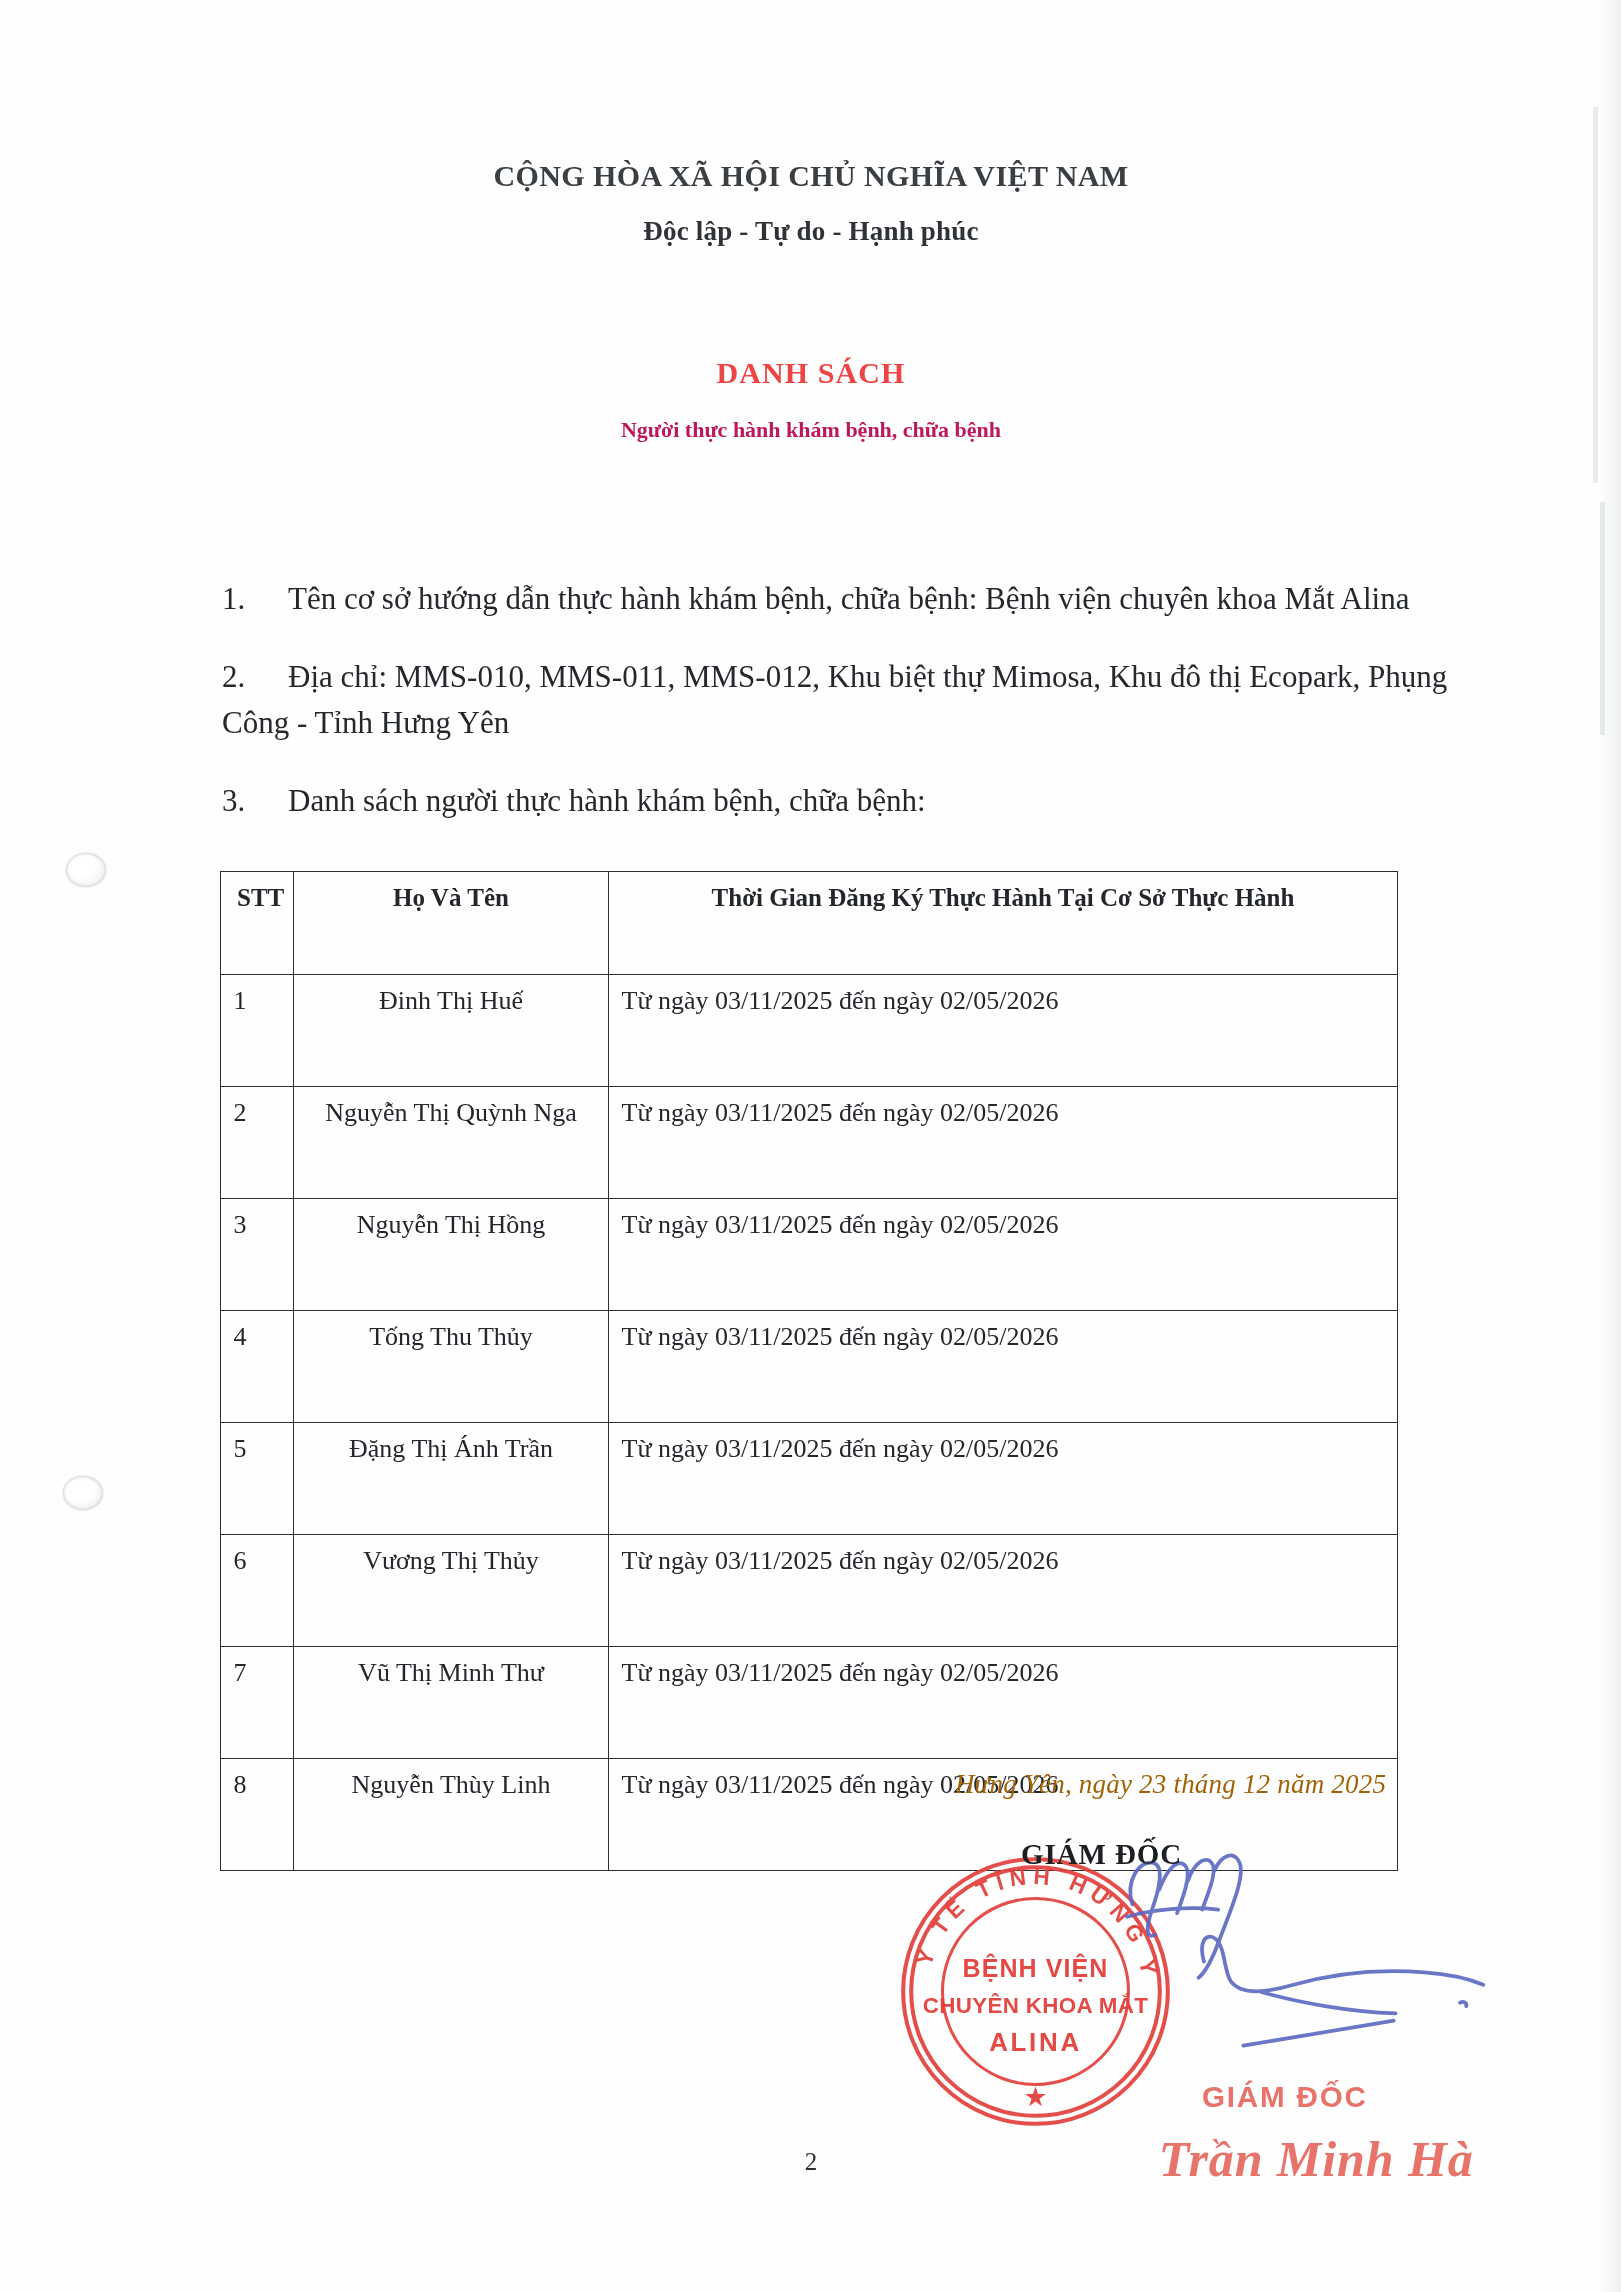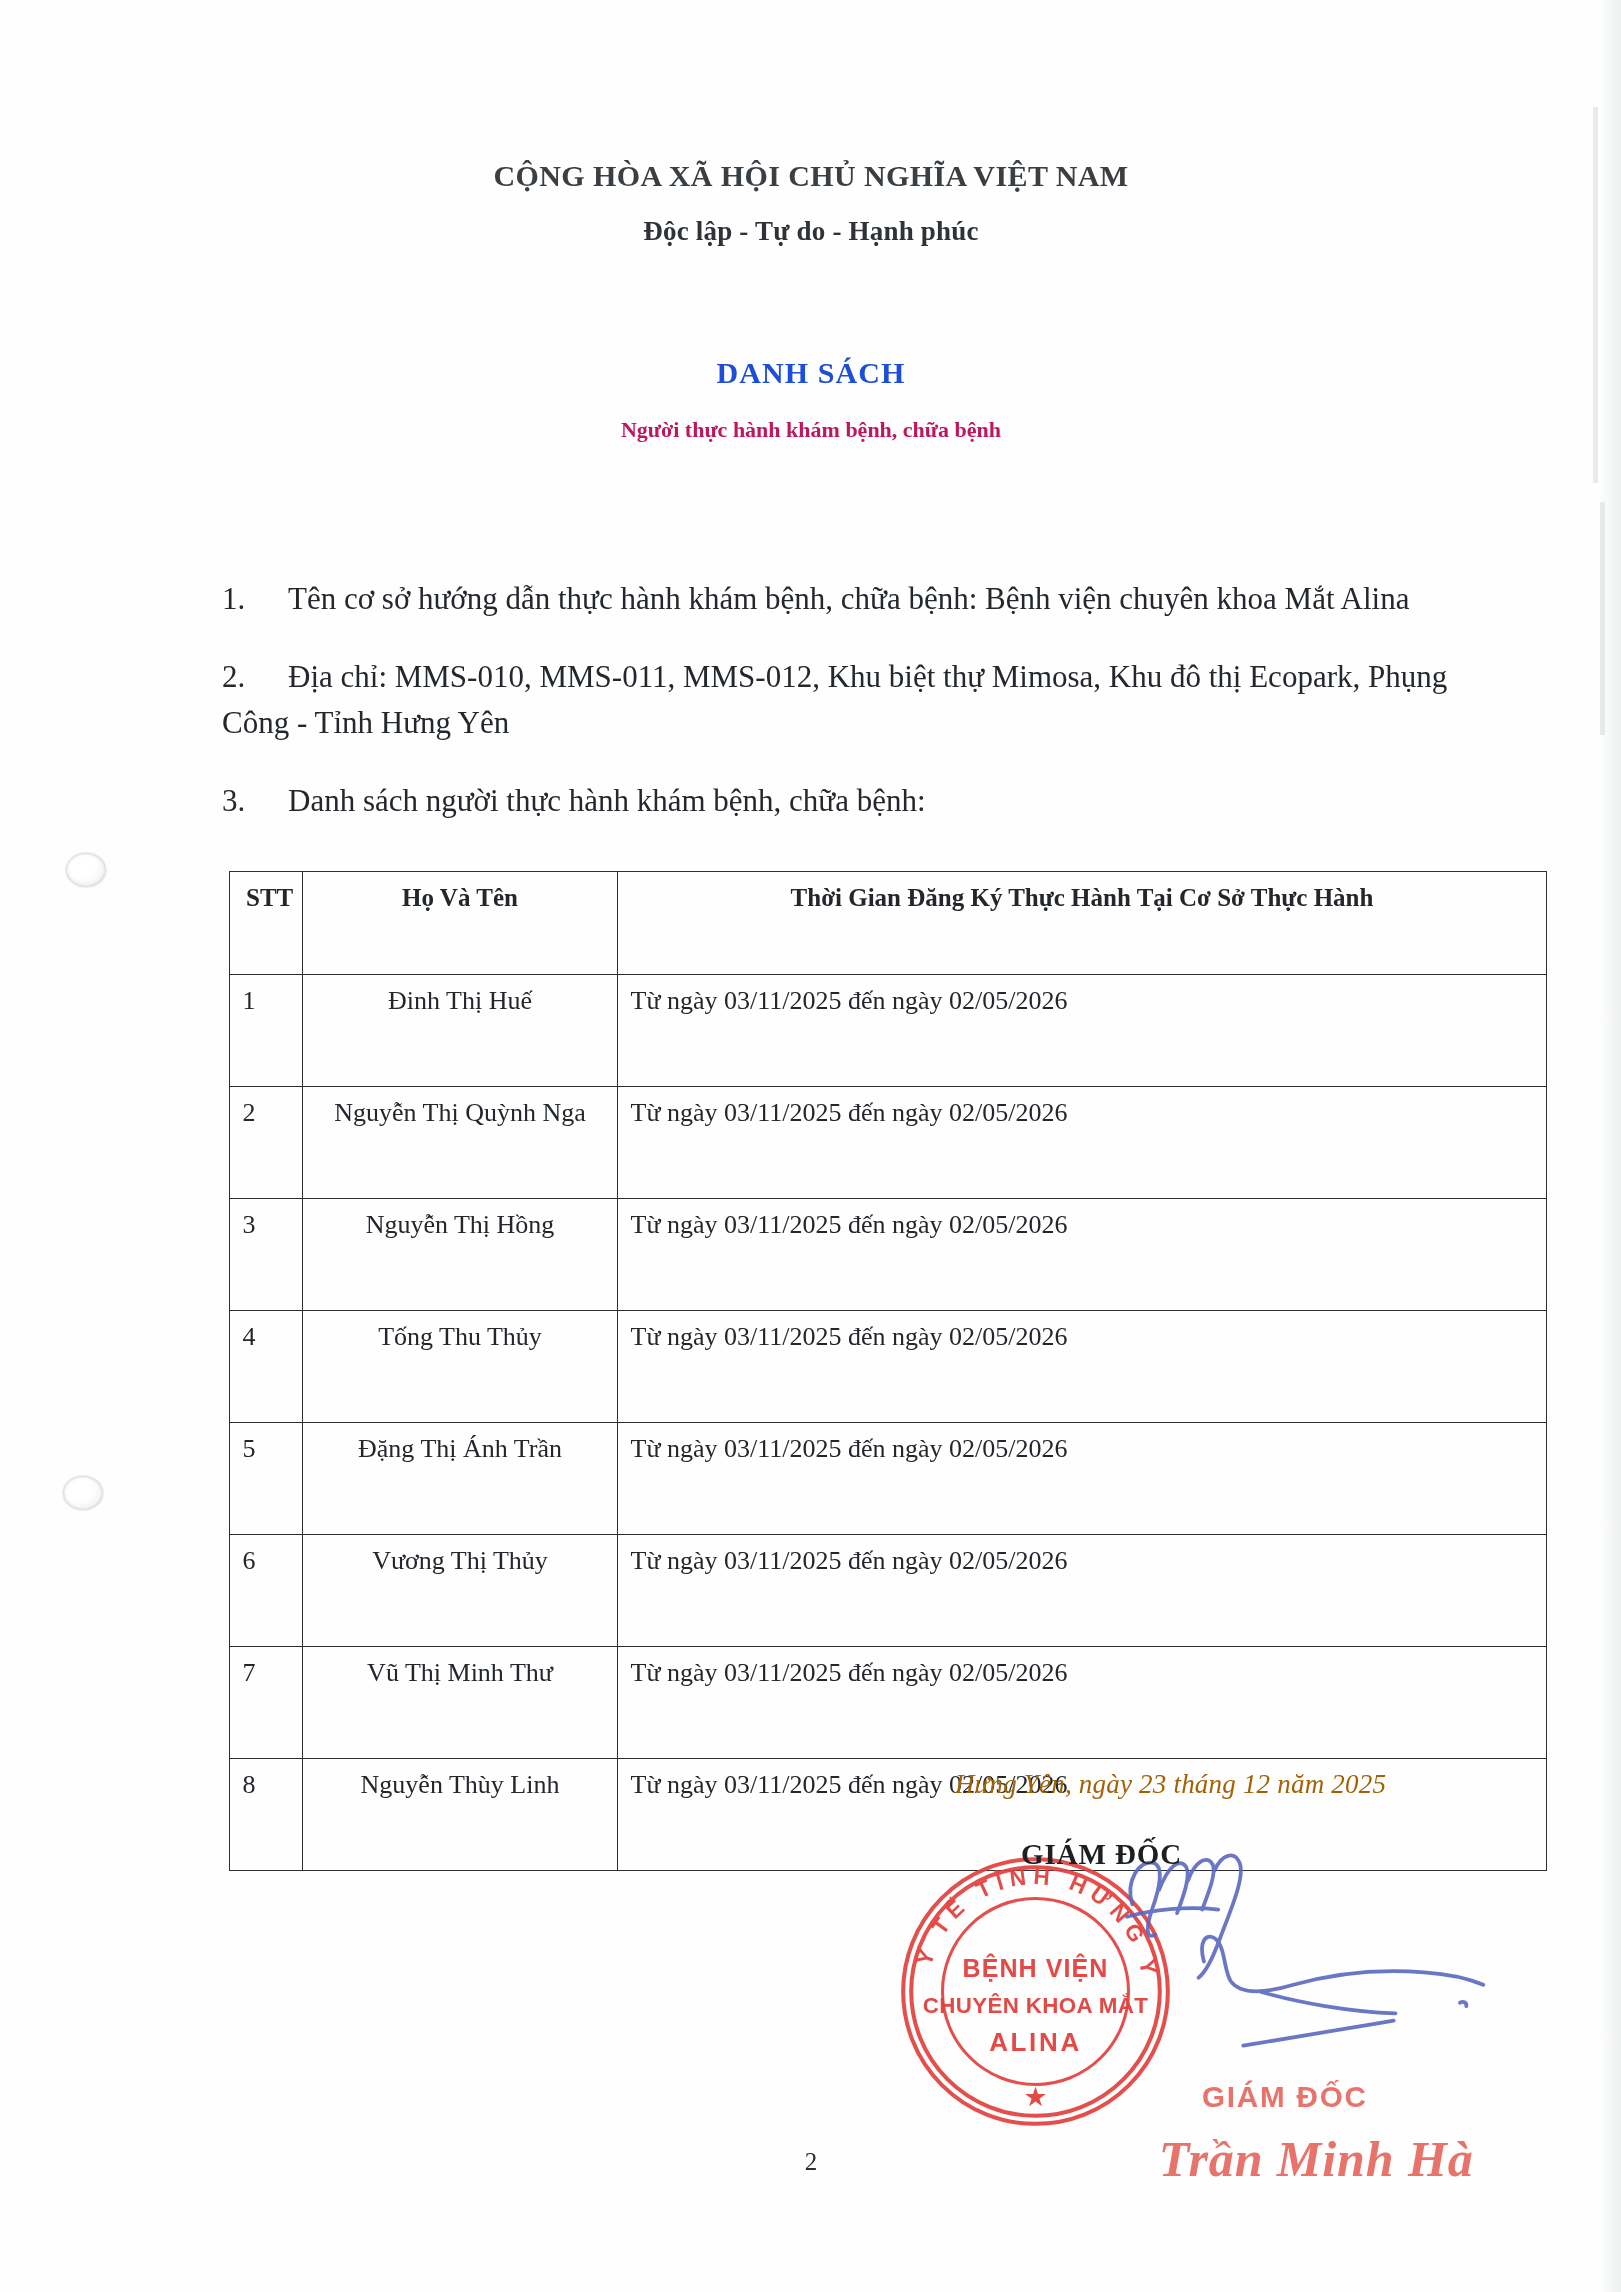--- a/index.html
+++ b/index.html
@@ -72,21 +72,21 @@
     position: absolute;
     left: 0;
     right: 0;
     top: 356px;
     text-align: center;
   }
   .doc-title {
     font-size: 30px;
     font-weight: bold;
     letter-spacing: 1.1px;
-    color: #1d4ed8;
+    color: #ef4444;
   }
   .doc-subtitle {
     margin-top: 27px;
     font-size: 22px;
     font-weight: bold;
     color: #be185d;
   }
 
   
   .body-block {
@@ -103,23 +103,23 @@
     text-align: left;
   }
   .para .num {
     display: inline-block;
     width: 66px;
   }
 
   
   .list-table {
     position: absolute;
-    left: 229px;
+    left: 220px;
     top: 871px;
-    width: 1318px;
+    width: 1178px;
     border-collapse: collapse;
     table-layout: fixed;
   }
   .list-table th,
   .list-table td {
     border: 1.8px solid #2b2f33;
     color: #23272b;
     padding: 9px 12.5px;
     vertical-align: top;
   }

